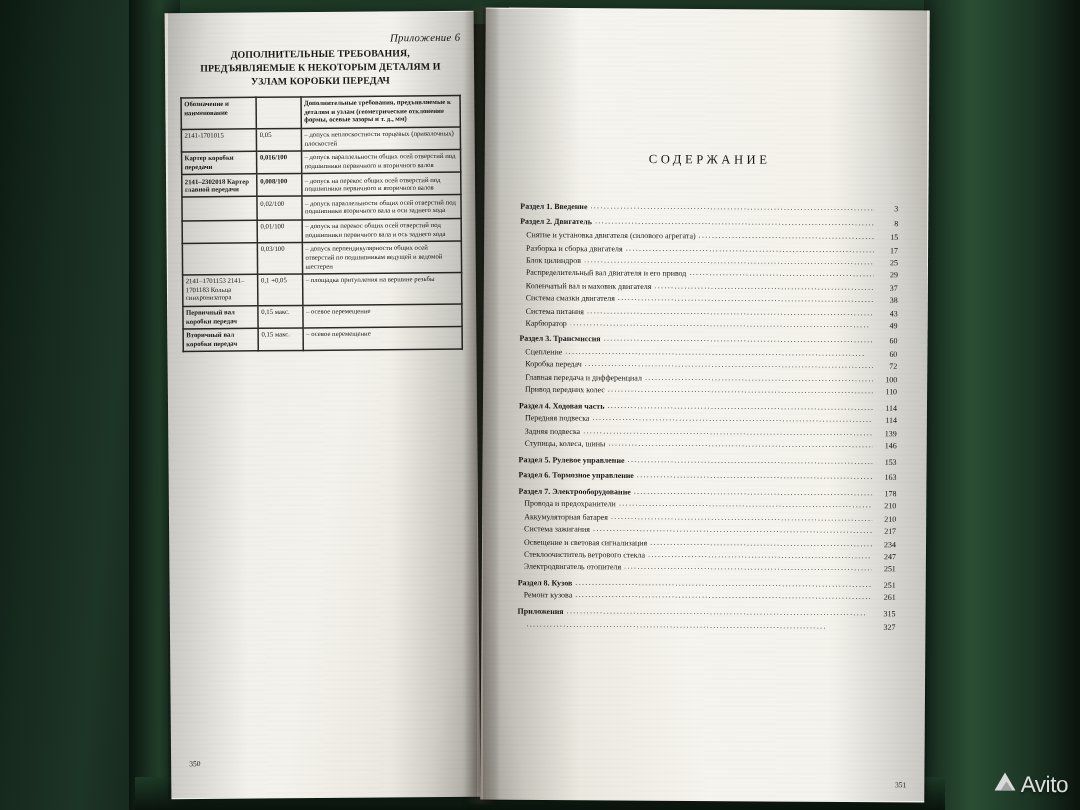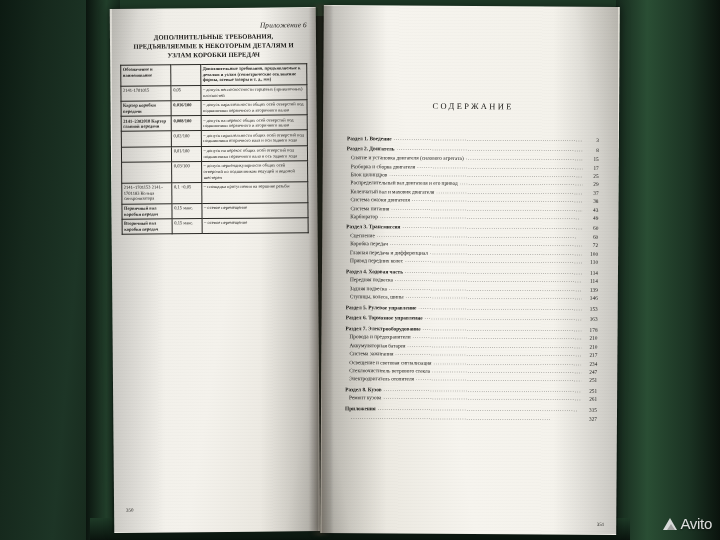--- a/index.html
+++ b/index.html
@@ -180,21 +180,20 @@
     right: 12px; bottom: 8px;
     font-size: 5px;
     color: #2c2b27;
   }
 
   
   .wm {
     position: absolute;
     right: 8px; bottom: 8px;
     display: flex;
-    align-items: center;
     gap: 3px;
     opacity: 0.92;
     pointer-events: none;
   }
   .wm-tri {
     width: 0; height: 0;
     border-left: 7px solid transparent;
     border-right: 7px solid transparent;
     border-bottom: 12px solid #e9e9e9;
     position: relative;

